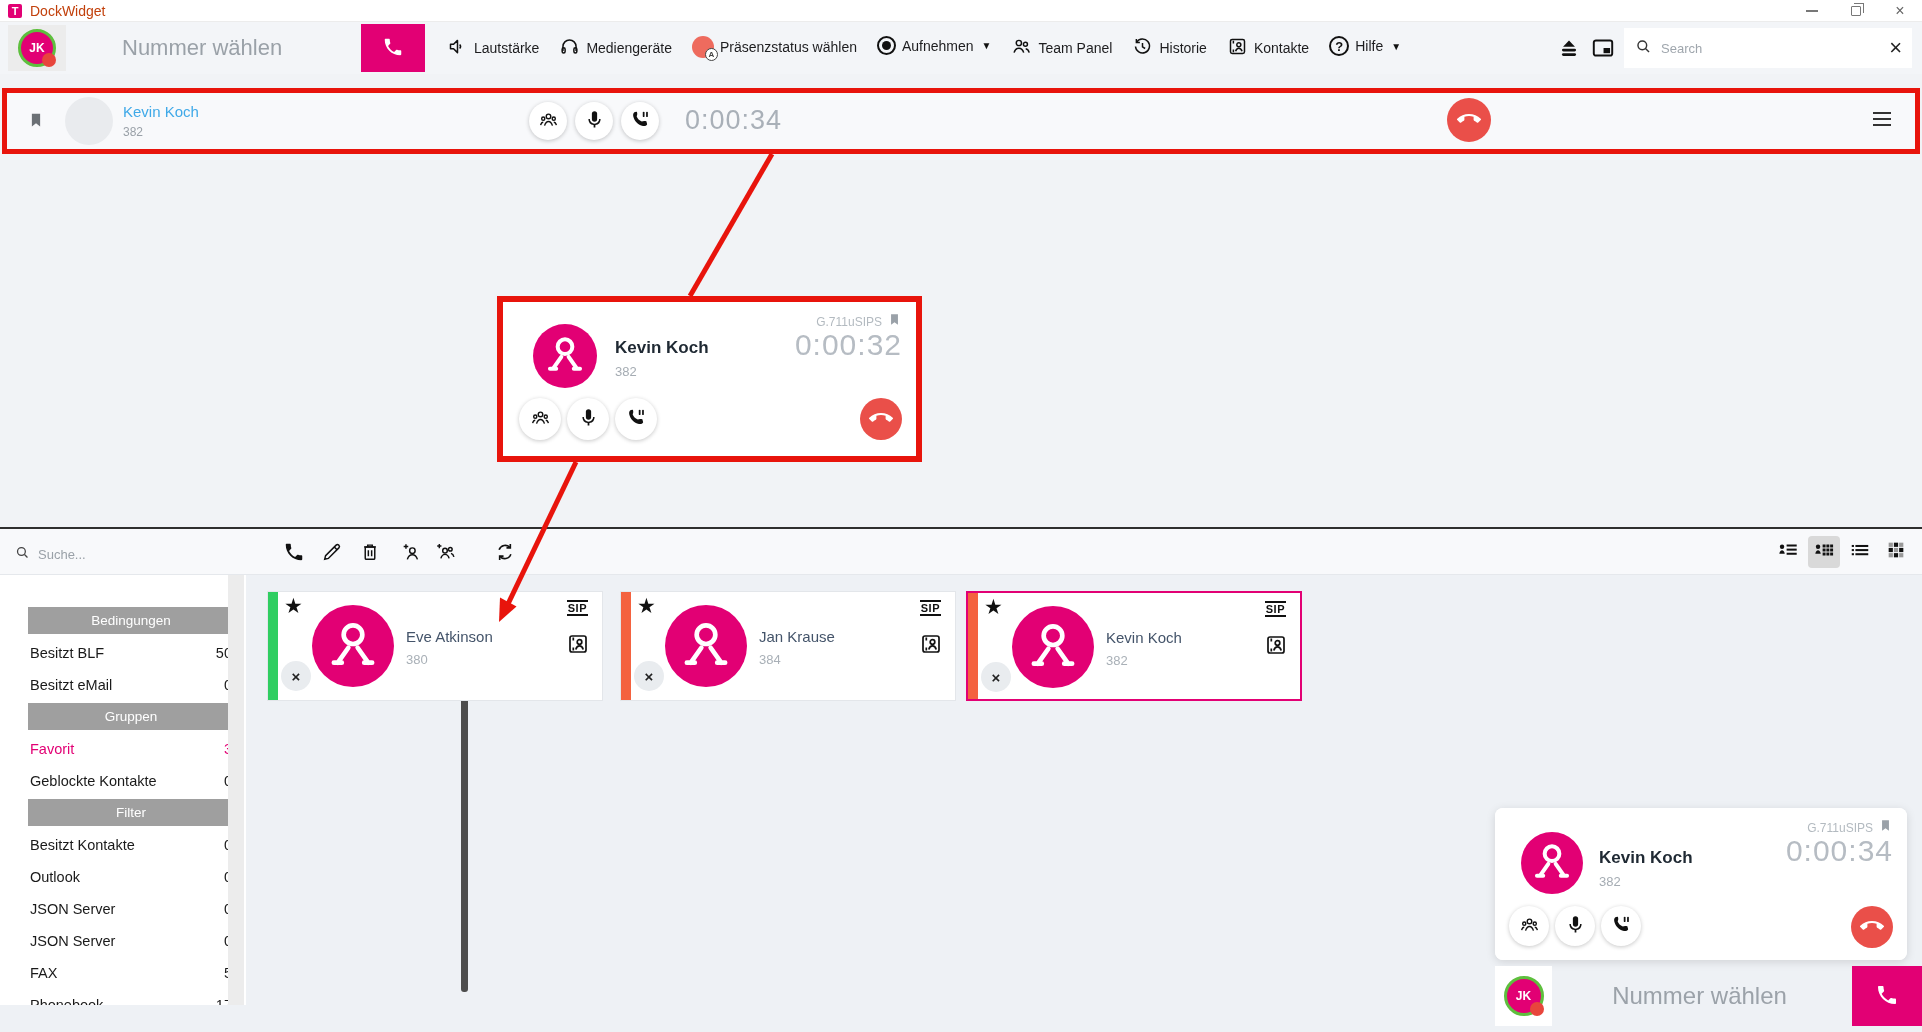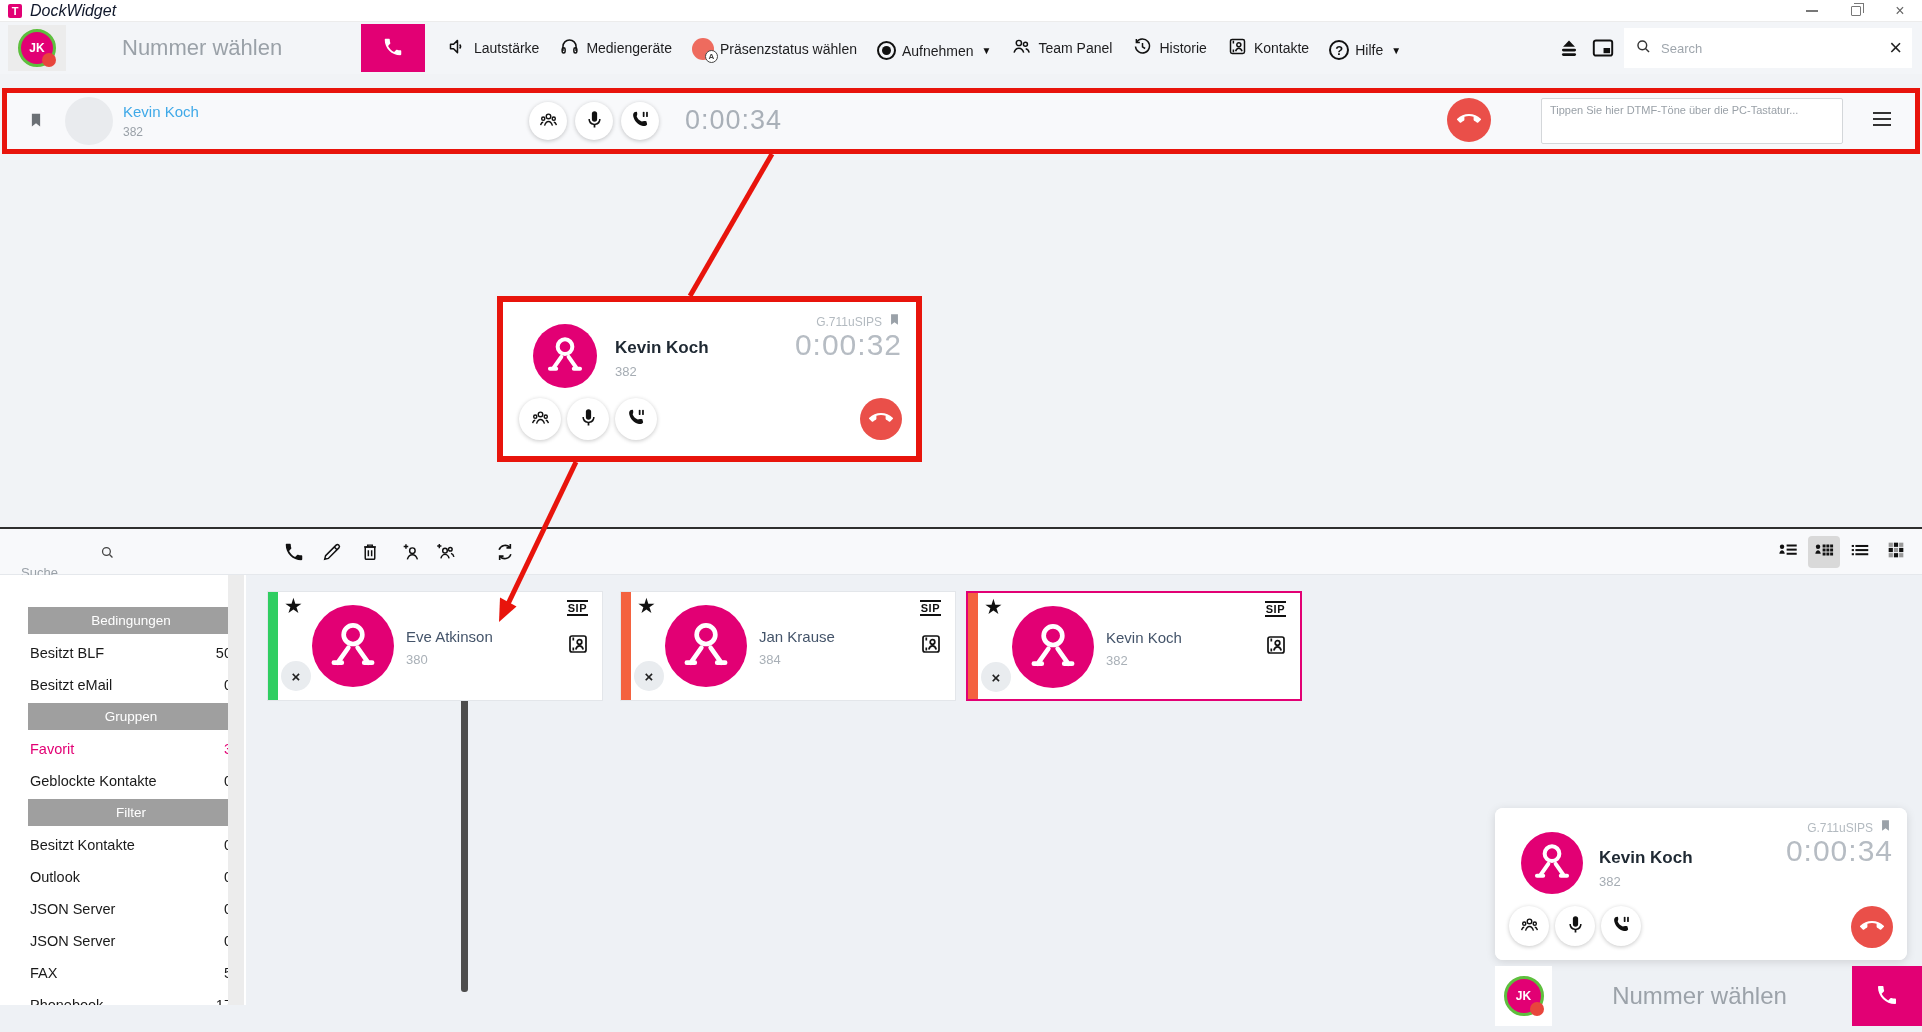--- a/index.html
+++ b/index.html
@@ -3,38 +3,38 @@
 <meta charset="utf-8">
 <style>
   * { margin:0; padding:0; box-sizing:border-box; }
   html,body { width:1922px; height:1032px; overflow:hidden; }
   body { font-family:"Liberation Sans", sans-serif; background:#f1f3f6; color:#1c1c1e; }
   #app { position:relative; width:1922px; height:1032px; }
 
   
   .titlebar { position:absolute; left:0; top:0; width:100%; height:22px; background:#fff; border-bottom:1px solid #ececec; display:flex; align-items:center; }
   .tlogo { width:14px; height:14px; margin-left:8px; background:#E20074; color:#fff; font-size:11px; font-weight:bold; display:flex; align-items:center; justify-content:center; border-radius:2px; }
-  .apptitle { margin-left:8px; font-size:16px; color:#0f172a;font-style:italic; }
+  .apptitle { margin-left:8px; font-size:14px; color:#c2410c; }
   .winctrls { margin-left:auto; display:flex; align-items:center; height:100%; }
   .winbtn { width:44px; height:100%; display:flex; align-items:center; justify-content:center; color:#666; cursor:default; }
   .minbar { width:12px; height:2px; background:#777; }
   .restorebox { width:10px; height:10px; border:1.5px solid #777; border-radius:1px; position:relative; }
   .restorebox:before { content:""; position:absolute; left:2px; top:-4px; width:9px; height:9px; border:1.5px solid #777; border-left:none; border-bottom:none; }
   .closeglyph { font-size:16px; line-height:1; color:#666; }
 
   
   .toolbar { position:absolute; left:0; top:22px; width:100%; height:52px; background:#f3f5f8; display:flex; align-items:center; }
   .avatarbox { width:58px; height:46px; margin-left:8px; background:#ececec; display:flex; align-items:center; justify-content:center; position:relative; }
   .jk-avatar { width:38px; height:38px; border-radius:50%; background:#E20074; border:3px solid #5EBF3E; color:#fff; font-size:12px; font-weight:bold; display:flex; align-items:center; justify-content:center; position:relative; }
   .jk-dot { position:absolute; right:-3px; bottom:-3px; width:14px; height:14px; border-radius:50%; background:#E8453C; }
   .dial-input { width:295px; height:46px; border:none; outline:none; background:transparent; font-size:22px; font-weight:300; color:#555; padding-left:56px; font-family:"Liberation Sans",sans-serif; }
   .dial-input::placeholder { color:#9aa1a8; }
   .call-btn { width:64px; height:48px; background:#E20074; border:none; display:flex; align-items:center; justify-content:center; cursor:pointer; }
   .call-btn svg { width:22px; height:22px; }
-  .tb-items { display:flex; align-items:flex-end; margin-left:22px; gap:20px; }
+  .tb-items { display:flex; align-items:flex-start; margin-left:22px; gap:20px; }
   .tb-item { display:flex; align-items:center; gap:6px; font-size:14px; color:#1d1d1f; cursor:pointer; white-space:nowrap; }
   .tb-item svg { width:21px; height:21px; flex:0 0 auto; }
   .rec-icon { width:19px; height:19px; border:2.2px solid #111; border-radius:50%; position:relative; flex:0 0 auto; }
   .rec-icon:after { content:""; position:absolute; left:50%; top:50%; width:9px; height:9px; margin:-4.5px 0 0 -4.5px; background:#111; border-radius:50%; }
   .presence-icon { width:22px; height:22px; border-radius:50%; background:#EE6B5E; position:relative; flex:0 0 auto; }
   .presence-badge { position:absolute; right:-4px; bottom:-3px; width:13px; height:13px; background:#fff; border:1.4px solid #444; border-radius:50%; font-size:8px; font-weight:bold; color:#444; display:flex; align-items:center; justify-content:center; }
   .caret { font-size:10px; color:#111; margin-left:2px; }
   .help-icon { width:20px; height:20px; border:2px solid #111; border-radius:50%; font-size:13px; font-weight:bold; color:#111; display:flex; align-items:center; justify-content:center; flex:0 0 auto; }
   .tb-right { margin-left:auto; display:flex; align-items:center; margin-right:10px; }
   .tb-right .plainicon { width:26px; height:26px; margin-right:8px; cursor:pointer; }
@@ -76,21 +76,21 @@
   .cc-codec { font-size:12px; color:#b3bac0; }
   .cc-codecrow svg { width:15px; height:15px; }
   .cc-timer { position:absolute; right:14px; top:26px; font-size:30px; font-weight:300; letter-spacing:1px; color:#b6bcc3; }
   .cc-btn1 { position:absolute; left:16px; top:96px; width:42px; height:42px; }
   .cc-btn2 { position:absolute; left:64px; top:96px; width:42px; height:42px; }
   .cc-btn3 { position:absolute; left:112px; top:96px; width:42px; height:42px; }
   .cc-hangup { position:absolute; right:14px; top:96px; width:42px; height:42px; }
 
   
   .contacts-toolbar { position:absolute; left:0; top:527px; width:100%; height:48px; background:#f8f9fb; border-top:2px solid #2f2f2f; border-bottom:1px solid #e5e8ec; }
-  .ct-search { position:absolute; left:14px; top:15px; display:flex; align-items:center;flex-direction:column; }
+  .ct-search { position:absolute; left:14px; top:15px; display:flex; align-items:center; }
   .ct-search svg { width:17px; height:17px; }
   .ct-search-input { border:none; outline:none; background:transparent; font-size:13px; margin-left:7px; width:180px; color:#555; font-family:"Liberation Sans",sans-serif; }
   .ct-search-input::placeholder { color:#9aa1a8; }
   .ct-icons1 { position:absolute; left:283px; top:12px; display:flex; gap:16px; }
   .ct-icons2 { position:absolute; left:400px; top:12px; display:flex; gap:12px; }
   .ct-icons3 { position:absolute; left:494px; top:12px; }
   .ct-icons1 svg, .ct-icons2 svg, .ct-icons3 svg { width:22px; height:22px; cursor:pointer; }
   .view-toggles { position:absolute; right:10px; top:7px; display:flex; gap:4px; }
   .view-btn { width:32px; height:32px; display:flex; align-items:center; justify-content:center; border-radius:4px; cursor:pointer; }
   .view-btn.active { background:#d9d9d9; }
@@ -275,21 +275,20 @@
               <rect x="14.6" y="3" width="2" height="6.2" rx="1"></rect>
               <rect x="18.4" y="3" width="2" height="6.2" rx="1"></rect>
             </svg></span>
         </button>
       <div class="cb-timer">0:00:34</div>
       <button class="hangup-btn cb-hangup">
           <span><svg viewBox="0 0 24 24">
               <path fill="#fff" d="M12 9c-1.6 0-3.15.25-4.6.72v3.1c0 .39-.23.74-.56.9-.98.49-1.87 1.12-2.66 1.85-.18.18-.43.29-.7.29-.28 0-.53-.11-.71-.29L.29 13.08c-.18-.17-.29-.42-.29-.7 0-.28.11-.53.29-.71C3.34 8.78 7.46 7 12 7s8.66 1.78 11.71 4.67c.18.18.29.43.29.71 0 .28-.11.53-.29.7l-2.48 2.49c-.18.18-.43.29-.71.29-.27 0-.52-.11-.7-.28-.79-.74-1.68-1.36-2.66-1.85-.33-.16-.56-.5-.56-.9v-3.1C15.15 9.25 13.6 9 12 9z"></path>
             </svg></span>
         </button>
-      <textarea class="dtmf-input" placeholder="Tippen Sie hier DTMF-Töne über die PC-Tastatur..." style=""></textarea>
       <div class="hamburger">
           <div></div>
           <div></div>
           <div></div>
         </div>
     </div>
   </div>
 
   <div class="popup-wrap">
     <div class="call-card">

